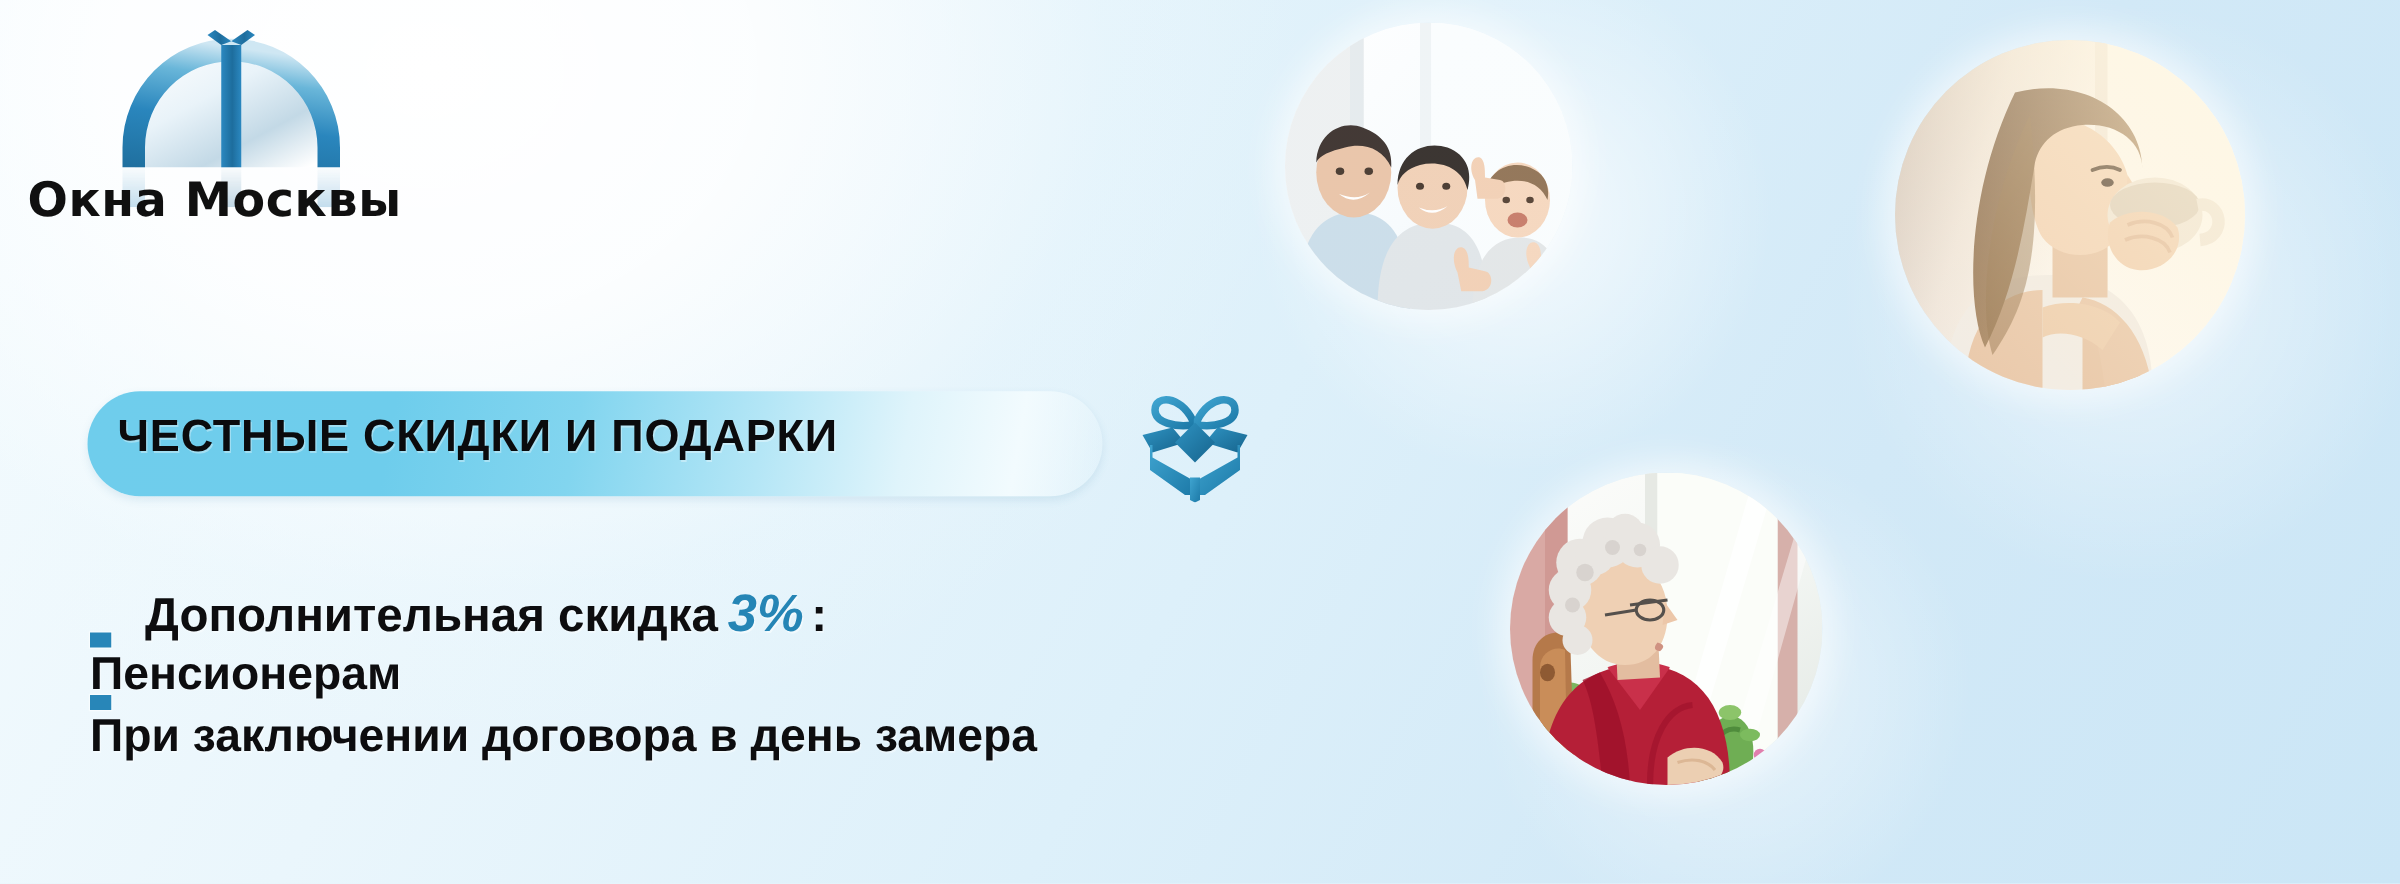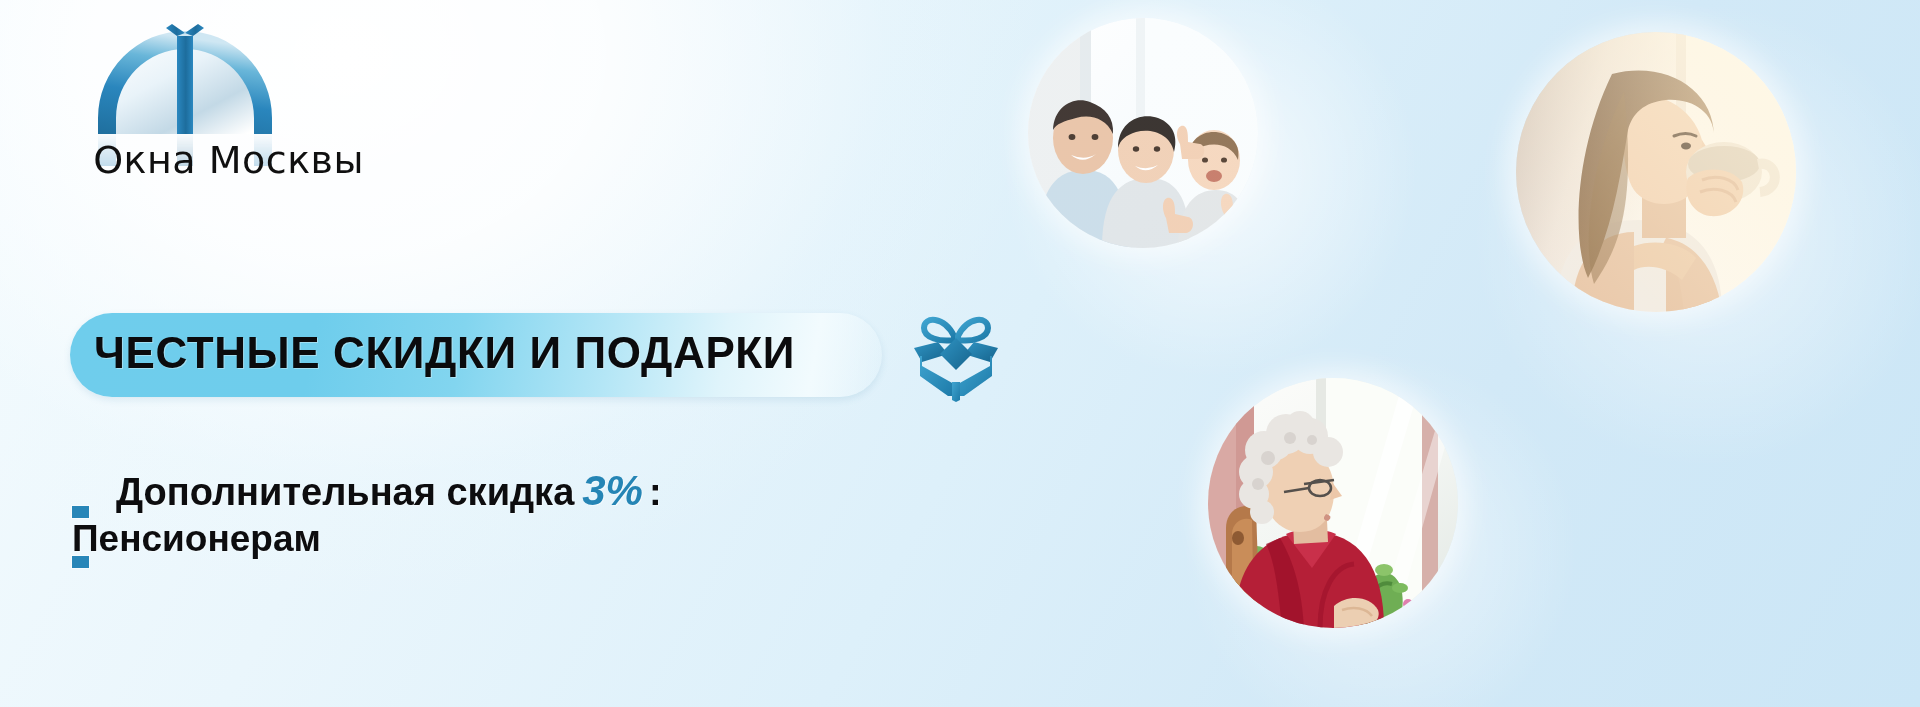--- a/index.html
+++ b/index.html
@@ -60,27 +60,27 @@
     width: 210px;
     height: 34px;
     opacity: 0.30;
     transform: scaleY(-1);
     -webkit-mask-image: linear-gradient(to bottom, rgba(0,0,0,0.9), rgba(0,0,0,0));
     mask-image: linear-gradient(to bottom, rgba(0,0,0,0.9), rgba(0,0,0,0));
     pointer-events: none;
   }
   .logo-text {
     position: absolute;
-    left: 12px;
+    left: 0px;
     top: 124px;
     width: 330px;
-    text-align: right;
+    text-align: left;
     font-family: "DejaVu Sans", sans-serif;
     font-size: 38px;
-    font-weight: 400;
+    font-weight: 700;
     letter-spacing: 0.5px;
     color: #101010;
     white-space: nowrap;
   }
 
   
   .headline-row {
     position: absolute;
     left: 70px;
     top: 310px;
@@ -102,21 +102,21 @@
         #dff4fb 80%,
         #f2fbfe 91%,
         rgba(245,252,255,0) 100%);
     box-shadow: 0 3px 7px rgba(60,130,170,0.13);
   }
   .headline-text {
     position: absolute;
     left: 24px;
     top: 18px;
     font-family: "Liberation Sans", sans-serif;
-    font-size: 44px;
+    font-size: 36px;
     font-weight: 700;
     letter-spacing: 0.6px;
     color: #0b0b0d;
     white-space: nowrap;
     text-shadow: 1px 1px 0 rgba(255,255,255,0.35);
   }
   .gift-icon {
     position: absolute;
     left: 838px;
     top: 0px;
@@ -287,20 +287,21 @@
 
   <div class="bullets">
 
     <div class="bullet-item">
       <span class="bullet-marker"></span>
       <span class="bullet-label">Пенсионерам</span>
     </div>
 
     <div class="bullet-item">
       <span class="bullet-marker"></span>
+      <span class="bullet-label">При заключении договора в день замера</span>
     </div>
   </div>
 
   <div class="photo photo-family">
     <svg viewBox="0 0 230 230" xmlns="http://www.w3.org/2000/svg">
       <defs>
         <linearGradient id="famWin" x1="0" y1="0" x2="1" y2="1">
           <stop offset="0%" stop-color="#ffffff"></stop>
           <stop offset="55%" stop-color="#f7fbfd"></stop>
           <stop offset="100%" stop-color="#e8f1f6"></stop>

